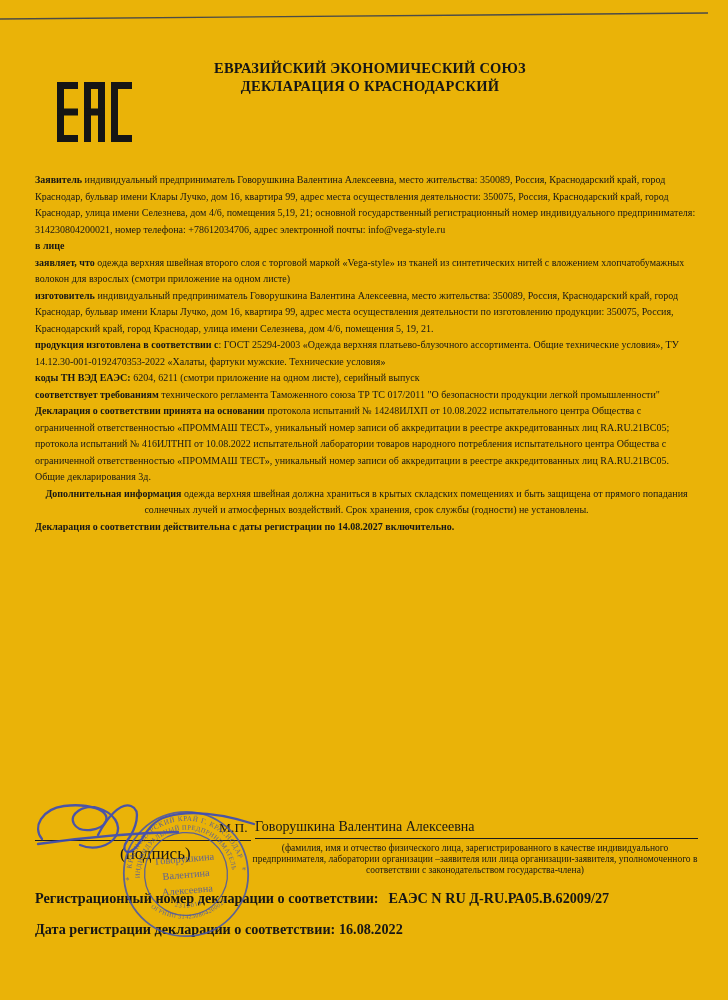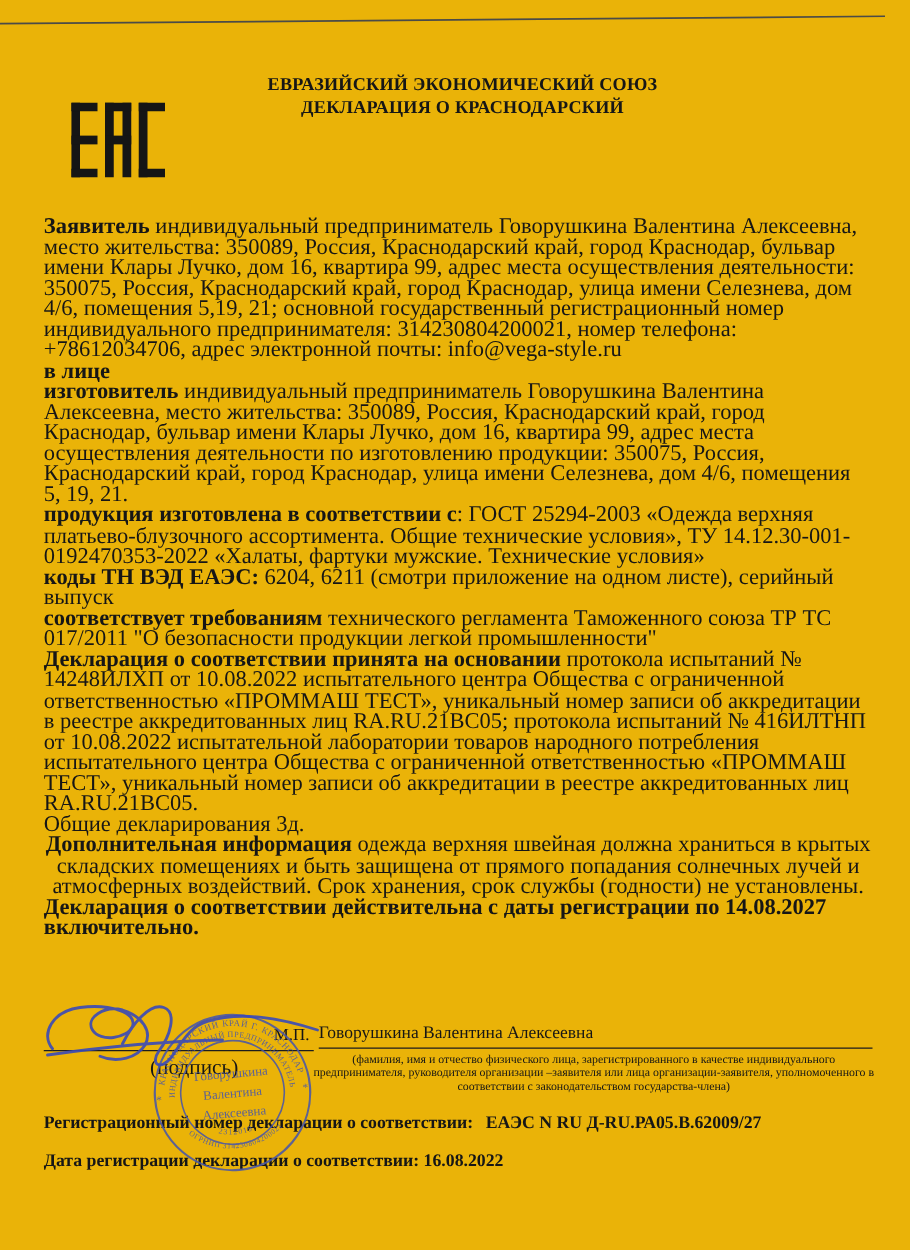--- a/index.html
+++ b/index.html
@@ -7,21 +7,21 @@
     position:relative; width:728px; height:1000px; margin:0 auto;
     background:#eab308; overflow:hidden;
     font-family:"Liberation Serif", serif; color:#161616;
   }
   .scanline{position:absolute;left:0;top:0;width:728px;height:24px;}
   .logo{position:absolute;left:57px;top:82px;width:75px;height:60px;}
   .hdr{
     position:absolute;left:150px;top:60px;width:440px;text-align:center;
     font-weight:bold;font-size:14.5px;line-height:17.5px;letter-spacing:.2px;
   }
-  .flow{position:absolute;left:35px;top:172px;width:663px;font-size:18px;line-height:16.5px;}
+  .flow{position:absolute;left:35px;top:172px;width:663px;font-size:10px;line-height:16.5px;}
   .flow p{margin:0;}
   .b{font-weight:bold;}
   .mt16{margin-top:16px;} .mt20{margin-top:20px;} .mt9{margin-top:9px;}
   .mt12{margin-top:12px;} .mt24{margin-top:24px;} .mt7{margin-top:7px;text-align:center;} .mt18{margin-top:18px;}
   .sig-svg{position:absolute;left:30px;top:795px;width:230px;height:70px;z-index:6;}
   .stamp{position:absolute;left:112px;top:800px;width:148px;height:148px;z-index:5;opacity:.88;}
   .stamp text{font-family:"Liberation Serif", serif;}
   .line-left{position:absolute;left:35px;top:840px;width:216px;border-top:1.4px solid #1d1d1d;z-index:2;}
   .line-right{position:absolute;left:255px;top:838px;width:443px;border-top:1.4px solid #1d1d1d;z-index:2;}
   .sig-caption{position:absolute;left:120px;top:844px;width:130px;text-align:left;font-size:17px;z-index:2;}
@@ -60,20 +60,21 @@
   <div class="hdr">
     <div>ЕВРАЗИЙСКИЙ ЭКОНОМИЧЕСКИЙ СОЮЗ</div>
     <div>ДЕКЛАРАЦИЯ О КРАСНОДАРСКИЙ</div>
   </div>
 
   <div class="flow">
 
     <p><span class="b">Заявитель</span> <span>индивидуальный предприниматель Говорушкина Валентина Алексеевна, место жительства: 350089, Россия, Краснодарский край, город Краснодар, бульвар имени Клары Лучко, дом 16, квартира 99, адрес места осуществления деятельности: 350075, Россия, Краснодарский край, город Краснодар, улица имени Селезнева, дом 4/6, помещения 5,19, 21; основной государственный регистрационный номер индивидуального предпринимателя: 314230804200021,  номер телефона: +78612034706, адрес электронной почты: info@vega-style.ru</span></p>
     <p class="b">в лице</p>
 
+    <p class="mt16"><span class="b">заявляет, что</span> <span>одежда верхняя швейная второго слоя с торговой маркой «Vega-style» из тканей из синтетических нитей с вложением хлопчатобумажных волокон для взрослых (смотри приложение на одном листе)</span></p>
 
     <p class="mt20"><span class="b">изготовитель</span> <span>индивидуальный предприниматель Говорушкина Валентина Алексеевна, место жительства: 350089, Россия, Краснодарский край, город Краснодар, бульвар имени Клары Лучко, дом 16, квартира 99, адрес места осуществления деятельности по изготовлению продукции: 350075, Россия, Краснодарский край, город Краснодар, улица имени Селезнева, дом 4/6, помещения 5, 19, 21.</span></p>
 
     <p class="mt9"><span class="b">продукция изготовлена в соответствии с</span><span>: ГОСТ 25294-2003 «Одежда верхняя платьево-блузочного ассортимента. Общие технические условия», ТУ 14.12.30-001-0192470353-2022 «Халаты, фартуки мужские. Технические условия»</span></p>
 
     <p class="mt12"><span class="b">коды ТН ВЭД ЕАЭС:</span> <span>6204, 6211 (смотри приложение на одном листе), серийный выпуск</span></p>
     <p><span class="b">соответствует требованиям</span> <span>технического регламента Таможенного союза ТР ТС 017/2011 "О безопасности продукции легкой промышленности"</span></p>
 
     <p class="mt24"><span class="b">Декларация о соответствии принята на основании</span> <span>протокола испытаний № 14248ИЛХП от 10.08.2022 испытательного центра Общества с ограниченной ответственностью «ПРОММАШ ТЕСТ», уникальный номер записи об аккредитации в реестре аккредитованных лиц RA.RU.21ВС05; протокола испытаний № 416ИЛТНП от 10.08.2022 испытательной лаборатории товаров народного потребления испытательного центра Общества с ограниченной ответственностью «ПРОММАШ ТЕСТ», уникальный номер записи об аккредитации в реестре аккредитованных лиц RA.RU.21ВС05.</span></p>
     <p>Общие декларирования 3д.</p>
@@ -82,21 +83,21 @@
 
     <p class="mt18 b">Декларация о соответствии действительна с даты регистрации по  14.08.2027  включительно.</p>
   </div>
 
   <div class="line-left"></div>
   <div class="sig-caption">(подпись)</div>
   <div class="mp">М.П.</div>
 
   <div class="line-right"></div>
   <div class="decl-name">Говорушкина Валентина Алексеевна</div>
-  <div class="decl-note">(фамилия, имя и отчество физического лица, зарегистрированного в качестве индивидуального предпринимателя, руководителя организации –заявителя или лица организации-заявителя, уполномоченного в соответствии с законодательством государства-члена)</div>
+  <div class="decl-note">(фамилия, имя и отчество физического лица, зарегистрированного в качестве индивидуального предпринимателя, лаборатории организации –заявителя или лица организации-заявителя, уполномоченного в соответствии с законодательством государства-члена)</div>
 
   <svg class="sig-svg" viewBox="0 0 230 70">
     <g fill="none" stroke="#3a4ab8" stroke-width="2.3" stroke-linecap="round" opacity="0.9">
       <path d="M 12,44 C 2,32 12,14 34,11 C 58,8 80,15 76,26 C 72,36 50,39 44,29 C 38,19 54,9 68,13 C 84,18 92,30 86,41 C 80,51 64,56 50,50"></path>
       <path d="M 68,40 C 76,24 90,7 101,11 C 112,15 106,34 97,46 C 90,56 98,62 107,51 C 116,38 122,26 136,22 C 162,14 192,19 224,29"></path>
       <path d="M 8,49 C 50,43 100,38 148,37"></path>
     </g>
   </svg>
 
   <svg class="stamp" viewBox="0 0 150 150">

